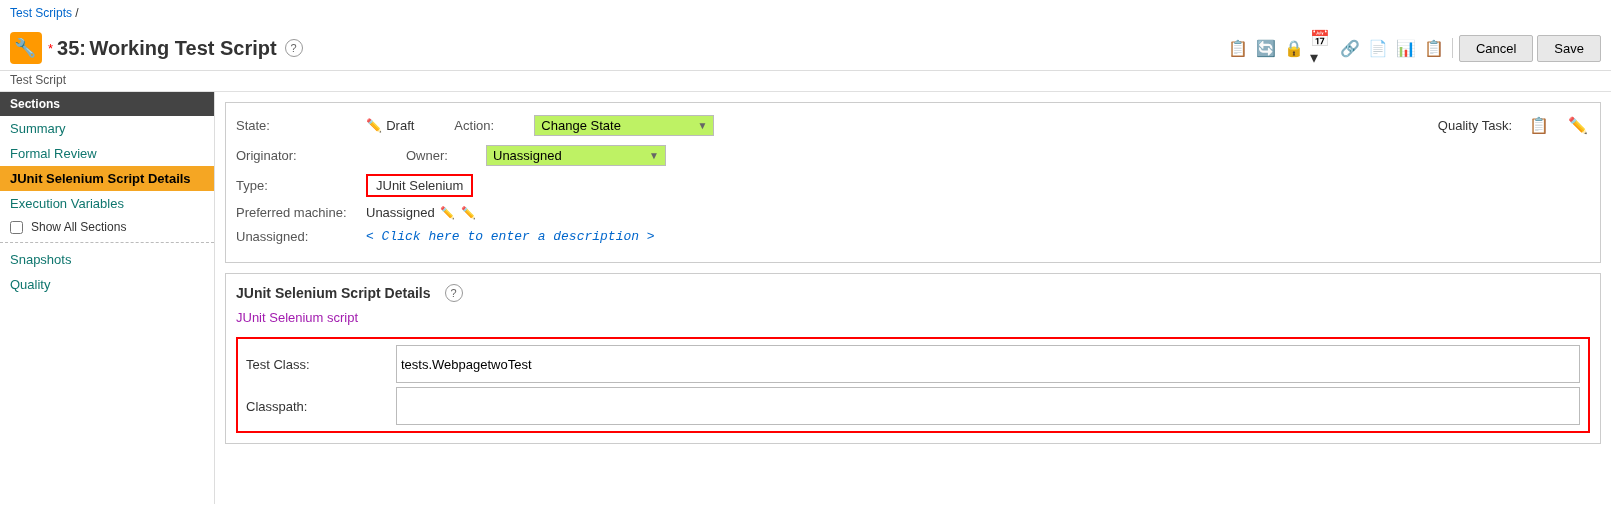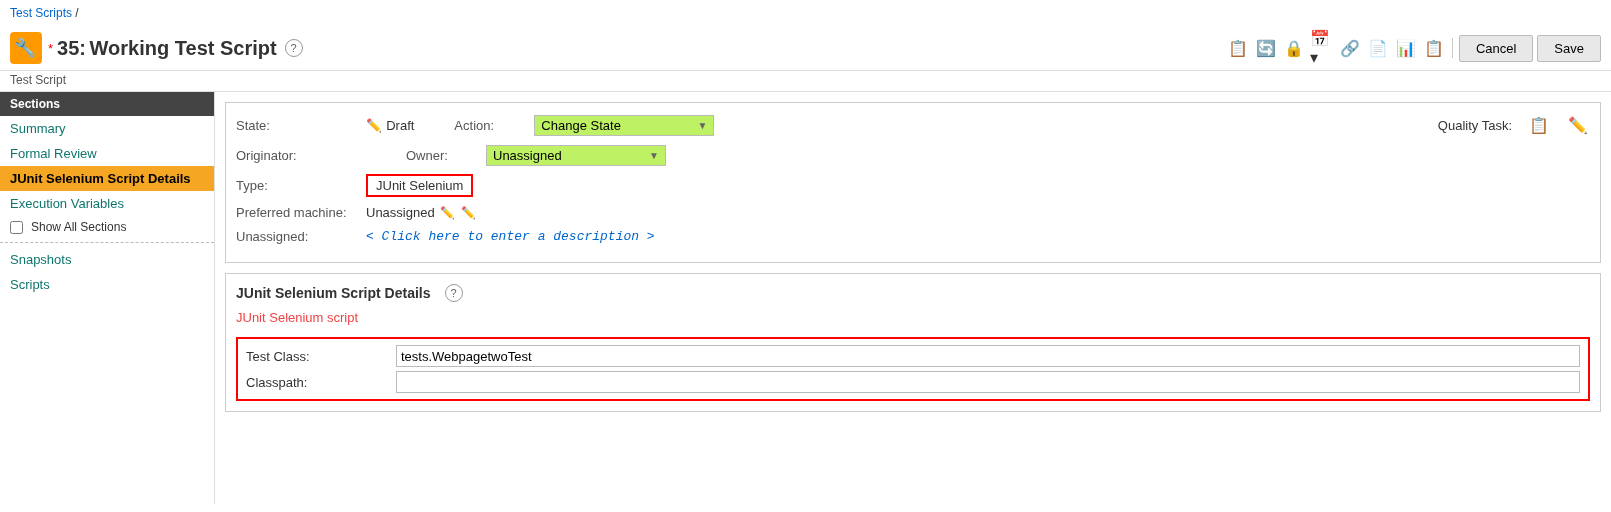--- a/index.html
+++ b/index.html
@@ -54,28 +54,28 @@
     
     .preferred-machine { display: flex; align-items: center; gap: 6px; }
     .edit-icon { font-size: 12px; cursor: pointer; color: #888; }
 
     .description-link { color: #0066cc; font-style: italic; cursor: pointer; font-size: 13px; font-family: Liberation Mono, monospace; }
 
     
     .detail-section { border: 1px solid #ccc; padding: 10px; }
     .detail-header { display: flex; align-items: center; gap: 6px; margin-bottom: 8px; }
     .detail-header-title { font-weight: bold; font-size: 14px; }
-    .detail-subtitle { font-size: 13px; margin-bottom: 12px; color: #ef4444; }
+    .detail-subtitle { font-size: 13px; margin-bottom: 12px; color: #a21caf; }
 
     
     .test-class-table { border: 2px solid red; display: inline-block; padding: 6px 8px; width: 100%; }
     .test-row { display: flex; align-items: center; margin-bottom: 4px; }
     .test-row:last-child { margin-bottom: 0; }
     .test-label { width: 150px; font-size: 13px; flex-shrink: 0; }
-    .test-input { flex: 1; border: 1px solid #bbb; padding: 2px 4px; font-size: 13px; height: 22px; }
+    .test-input { flex: 1; border: 1px solid #bbb; padding: 18px 4px; font-size: 13px; height: 22px; }
 
     
     .quality-task { display: flex; align-items: center; gap: 15px; }
 
     .header-top { border-bottom: 1px solid #e0e0e0; }
   </style>
 </head>
 <body>
 
 <div class="breadcrumb">
@@ -131,21 +131,21 @@
       <input type="checkbox" style="">
       <span>Show All Sections</span>
     </div>
 
     <div class="sidebar-divider"></div>
 
     <div class="sidebar-item">
       <a>Snapshots</a>
     </div>
     <div class="sidebar-item">
-      <a>Scripts</a>
+      <a>Quality</a>
     </div>
   </div>
 
   <div class="content">
 
     <div class="form-section">
 
       <div class="form-row">
         <div class="form-label">State:</div>
         <div class="form-value form-value-draft">

